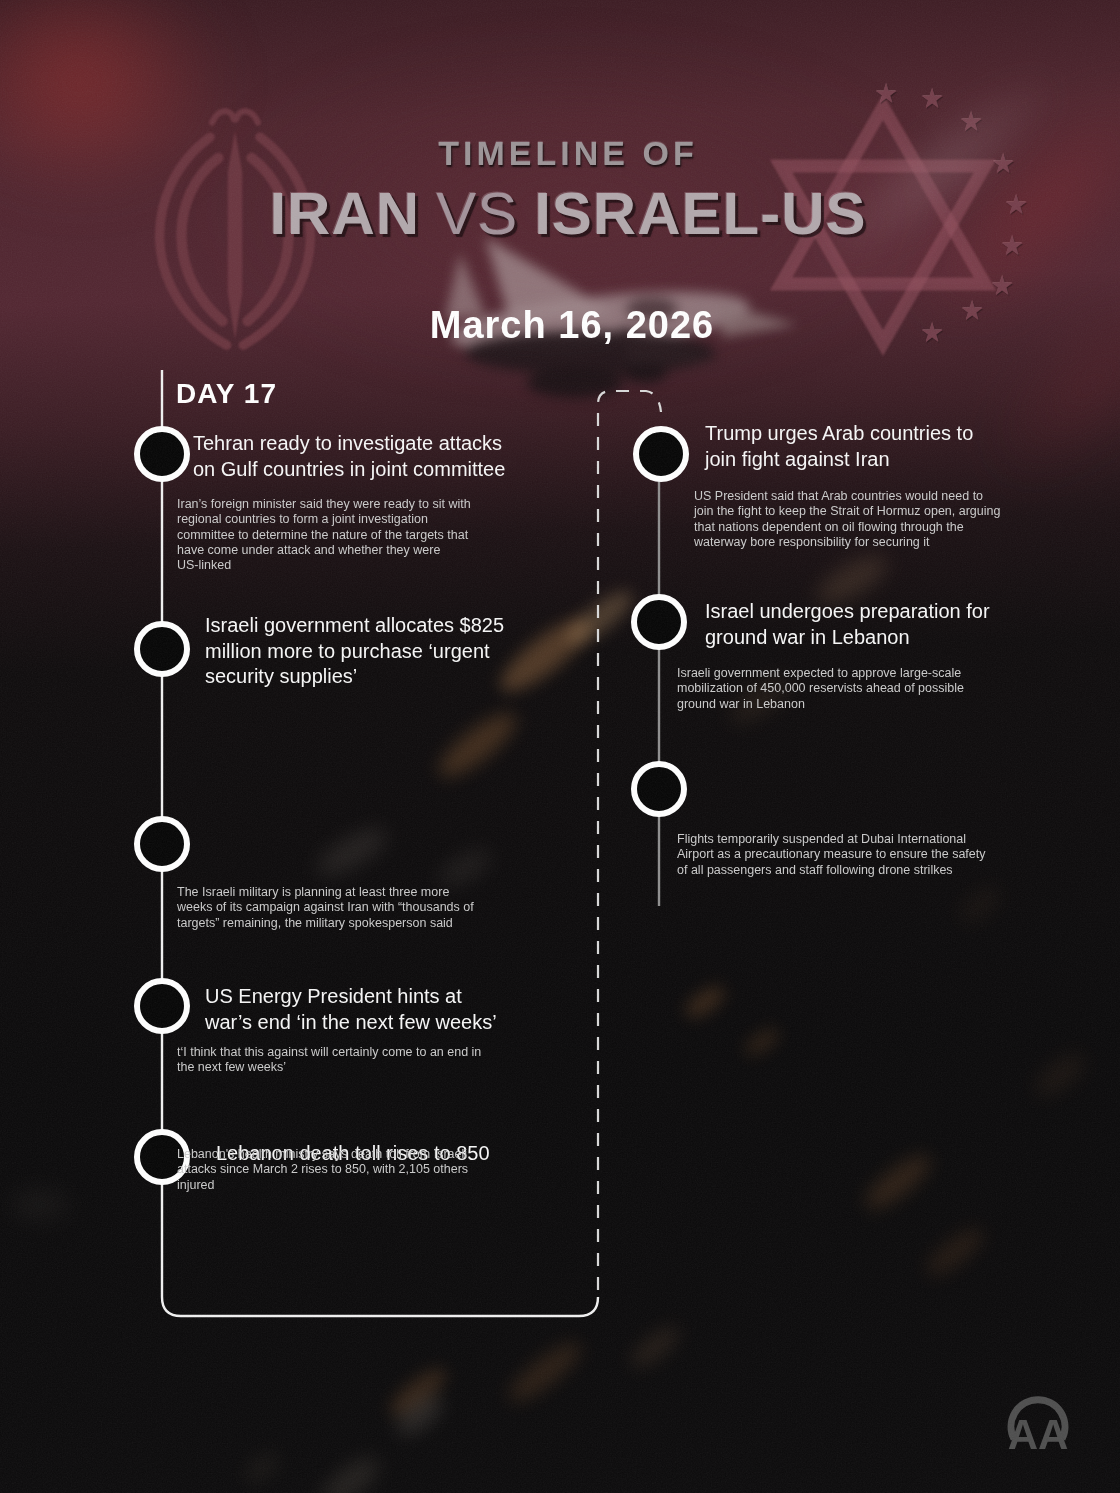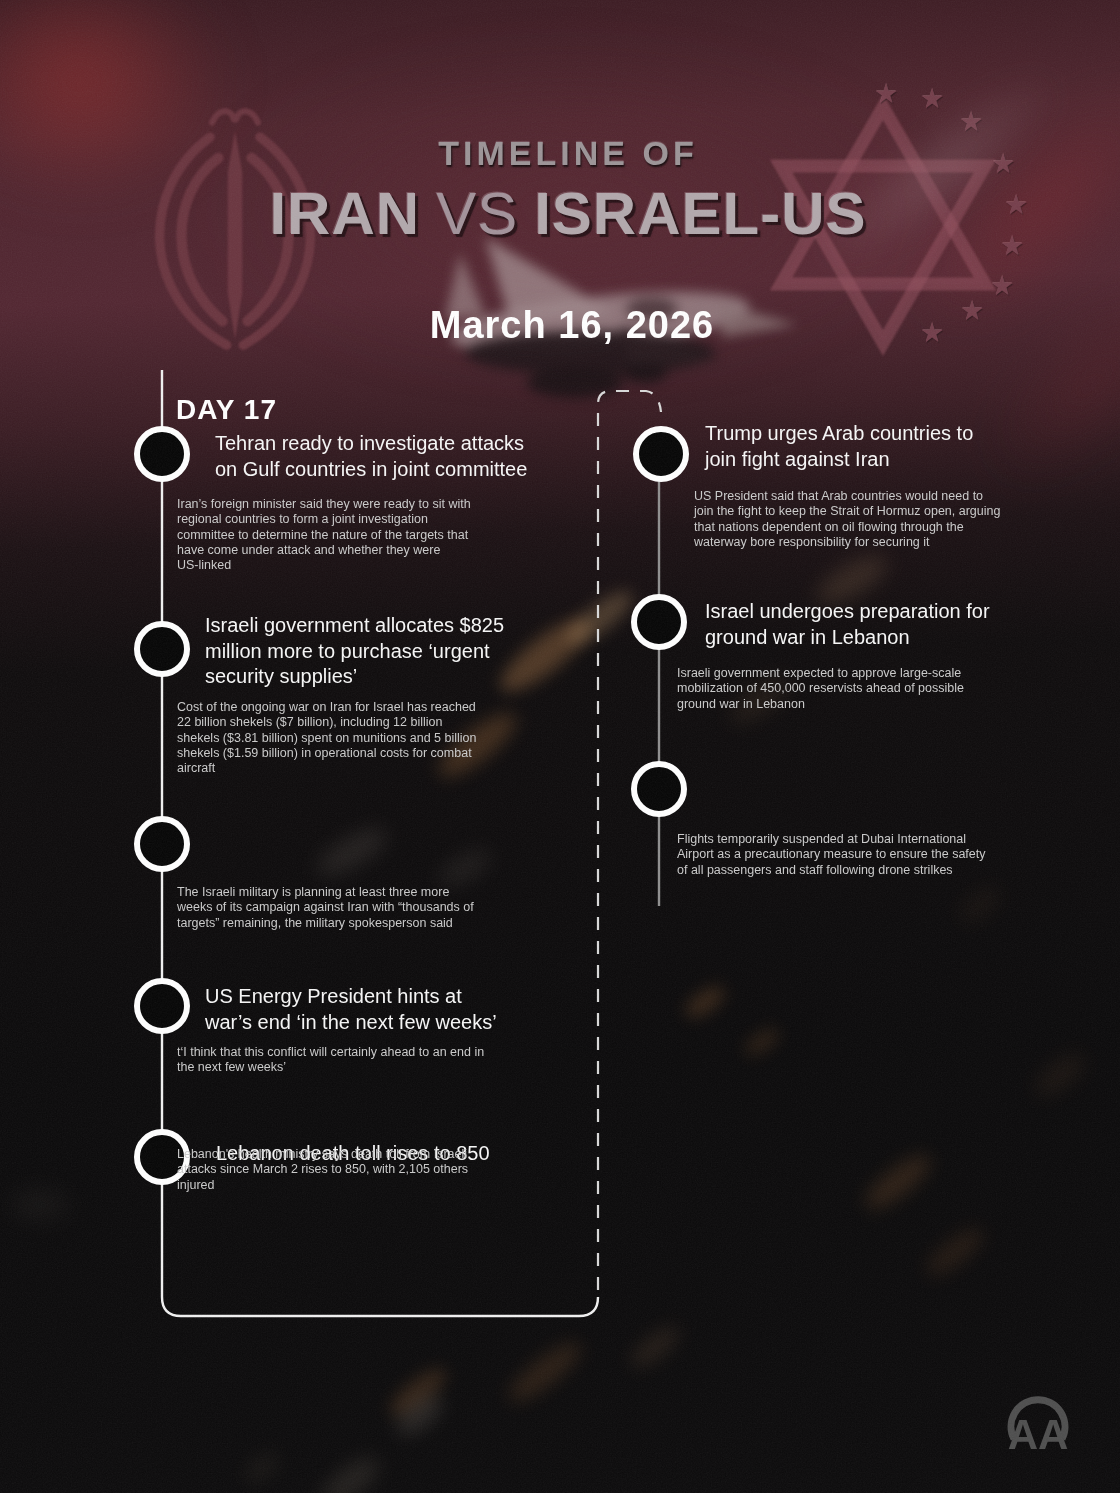--- a/index.html
+++ b/index.html
@@ -13,25 +13,25 @@
   
   .kicker{position:absolute;top:134px;left:0;width:100%;text-align:center;transform:translateX(8px);
     font-size:34px;font-weight:700;letter-spacing:4px;color:#9c9497;
     text-shadow:1px 2px 2px rgba(0,0,0,.75),0 -1px 1px rgba(235,225,230,.22);}
   .big-title{position:absolute;top:179px;left:0;width:100%;text-align:center;transform:translateX(8px);
     font-size:60px;font-weight:800;letter-spacing:1px;color:#b2a8ac;white-space:nowrap;
     text-shadow:3px 3px 1px rgba(25,10,14,.78),-1px -1px 0 rgba(235,225,230,.22);}
   .big-title .vs{font-weight:300;color:#a2929a;margin:8px 16px;}
   .date-title{position:absolute;top:304px;left:0;width:100%;text-align:center;transform:translateX(12px);
     font-size:38px;font-weight:800;color:#ffffff;letter-spacing:1px;}
-  .day-label{position:absolute;left:176px;top:394px;font-size:28px;font-weight:700;color:#fff;letter-spacing:1px;}
+  .day-label{position:absolute;left:176px;top:378px;font-size:28px;font-weight:700;color:#fff;letter-spacing:1px;}
   
   .tt{position:absolute;width:360px;white-space:pre-line;color:#f7f7f7;font-size:20px;line-height:1.28;font-weight:400;}
   .tb{position:absolute;width:370px;white-space:pre-line;color:#cbcbcb;font-size:12.5px;line-height:1.22;}
-  .l1t{left:215px;top:431px}.l1b{left:177px;top:497px}
+  .l1t{left:193px;top:431px}.l1b{left:177px;top:497px}
   .l2t{left:205px;top:613px}.l2b{left:177px;top:700px}
   .l3t{left:205px;top:827px}.l3b{left:177px;top:885px}
   .l4t{left:205px;top:984px}.l4b{left:177px;top:1045px}
   .l5t{left:216px;top:1141px}.l5b{left:177px;top:1147px}
   .r1t{left:705px;top:421px}.r1b{left:694px;top:489px}
   .r2t{left:705px;top:599px}.r2b{left:677px;top:666px}
   .r3t{left:705px;top:766px}.r3b{left:677px;top:832px}
   
   .node{position:absolute;width:44px;height:44px;border-radius:50%;background:#050505;border:6px solid #fff;}
   
@@ -139,31 +139,26 @@
   <div class="tt l1t">Tehran ready to investigate attacks
 on Gulf countries in joint committee</div>
   <div class="tb l1b">Iran’s foreign minister said they were ready to sit with
 regional countries to form a joint investigation
 committee to determine the nature of the targets that
 have come under attack and whether they were
 US-linked</div>
   <div class="tt l2t">Israeli government allocates $825
 million more to purchase ‘urgent
 security supplies’</div>
-  <div class="tb l2b">Cost of the ongoing war on Iran for Israel has reached
-22 billion shekels ($7 billion), including 12 billion
-shekels ($3.81 billion) spent on munitions and 5 billion
-shekels ($1.59 billion) in operational costs for combat
-aircraft</div>
   <div class="tb l3b">The Israeli military is planning at least three more
 weeks of its campaign against Iran with “thousands of
 targets” remaining, the military spokesperson said</div>
   <div class="tt l4t">US Energy President hints at
 war’s end ‘in the next few weeks’</div>
-  <div class="tb l4b">t‘I think that this conflict will certainly ahead to an end in
+  <div class="tb l4b">t‘I think that this against will certainly come to an end in
 the next few weeks’</div>
   <div class="tt l5t">Lebanon death toll rises to 850</div>
   <div class="tb l5b">Lebanon's health ministry says death toll from Israeli
 attacks since March 2 rises to 850, with 2,105 others
 injured</div>
 
   <div class="tt r1t">Trump urges Arab countries to
 join fight against Iran</div>
   <div class="tb r1b">US President said that Arab countries would need to
 join the fight to keep the Strait of Hormuz open, arguing

